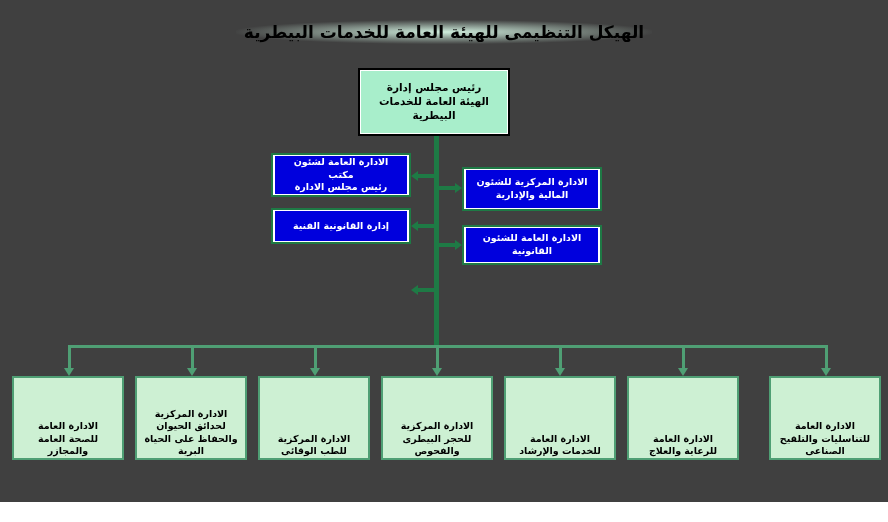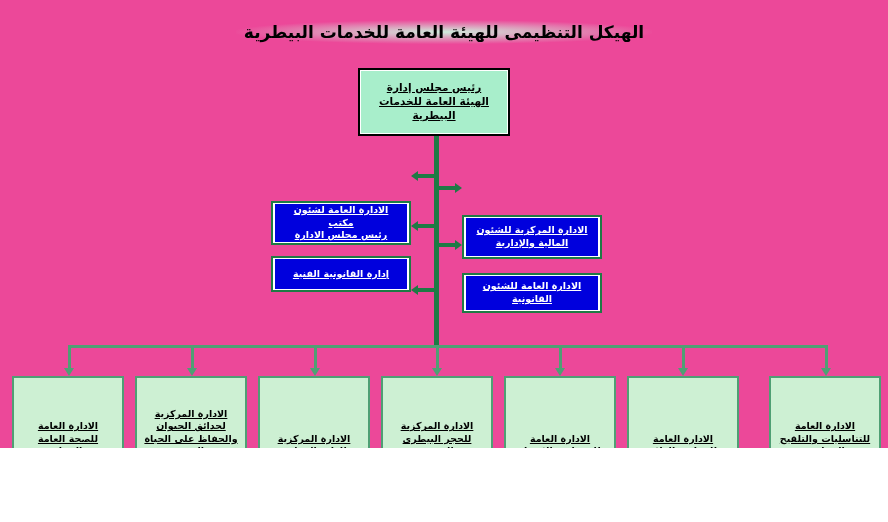--- a/index.html
+++ b/index.html
@@ -7,22 +7,22 @@
     margin: 0;
     padding: 0;
     background: #ffffff;
   }
   body {
     font-family: "DejaVu Sans", "Liberation Sans", sans-serif;
   }
   #chart-root {
     position: relative;
     width: 888px;
-    height: 448px;
-    background: #ec4899;
+    height: 502px;
+    background: #404040;
     overflow: hidden;
   }
 
   
   .chart-title {
     position: absolute;
     left: 0;
     top: 20px;
     width: 888px;
     text-align: center;
@@ -41,21 +41,20 @@
   
   .node {
     position: absolute;
     box-sizing: border-box;
     display: flex;
     align-items: center;
     justify-content: center;
     text-align: center;
     direction: rtl;
     line-height: 1.32;
-    text-decoration: underline;
   }
   .node .node-label {
     display: block;
     width: 100%;
     padding: 0 4px;
     white-space: pre-line;
   }
 
   
   .node-root {
@@ -68,21 +67,20 @@
   }
 
   
   .node-blue {
     border: 2px solid #1e7a45;
     background: #ffffff;
     padding: 2px;
     color: #ffffff;
     font-size: 9.5px;
     font-weight: bold;
-    margin-top: 48px;
   }
   .node-blue .node-inner {
     width: 100%;
     height: 100%;
     background: #0000dd;
     display: flex;
     align-items: center;
     justify-content: center;
     border: 1px solid #0000dd;
   }

